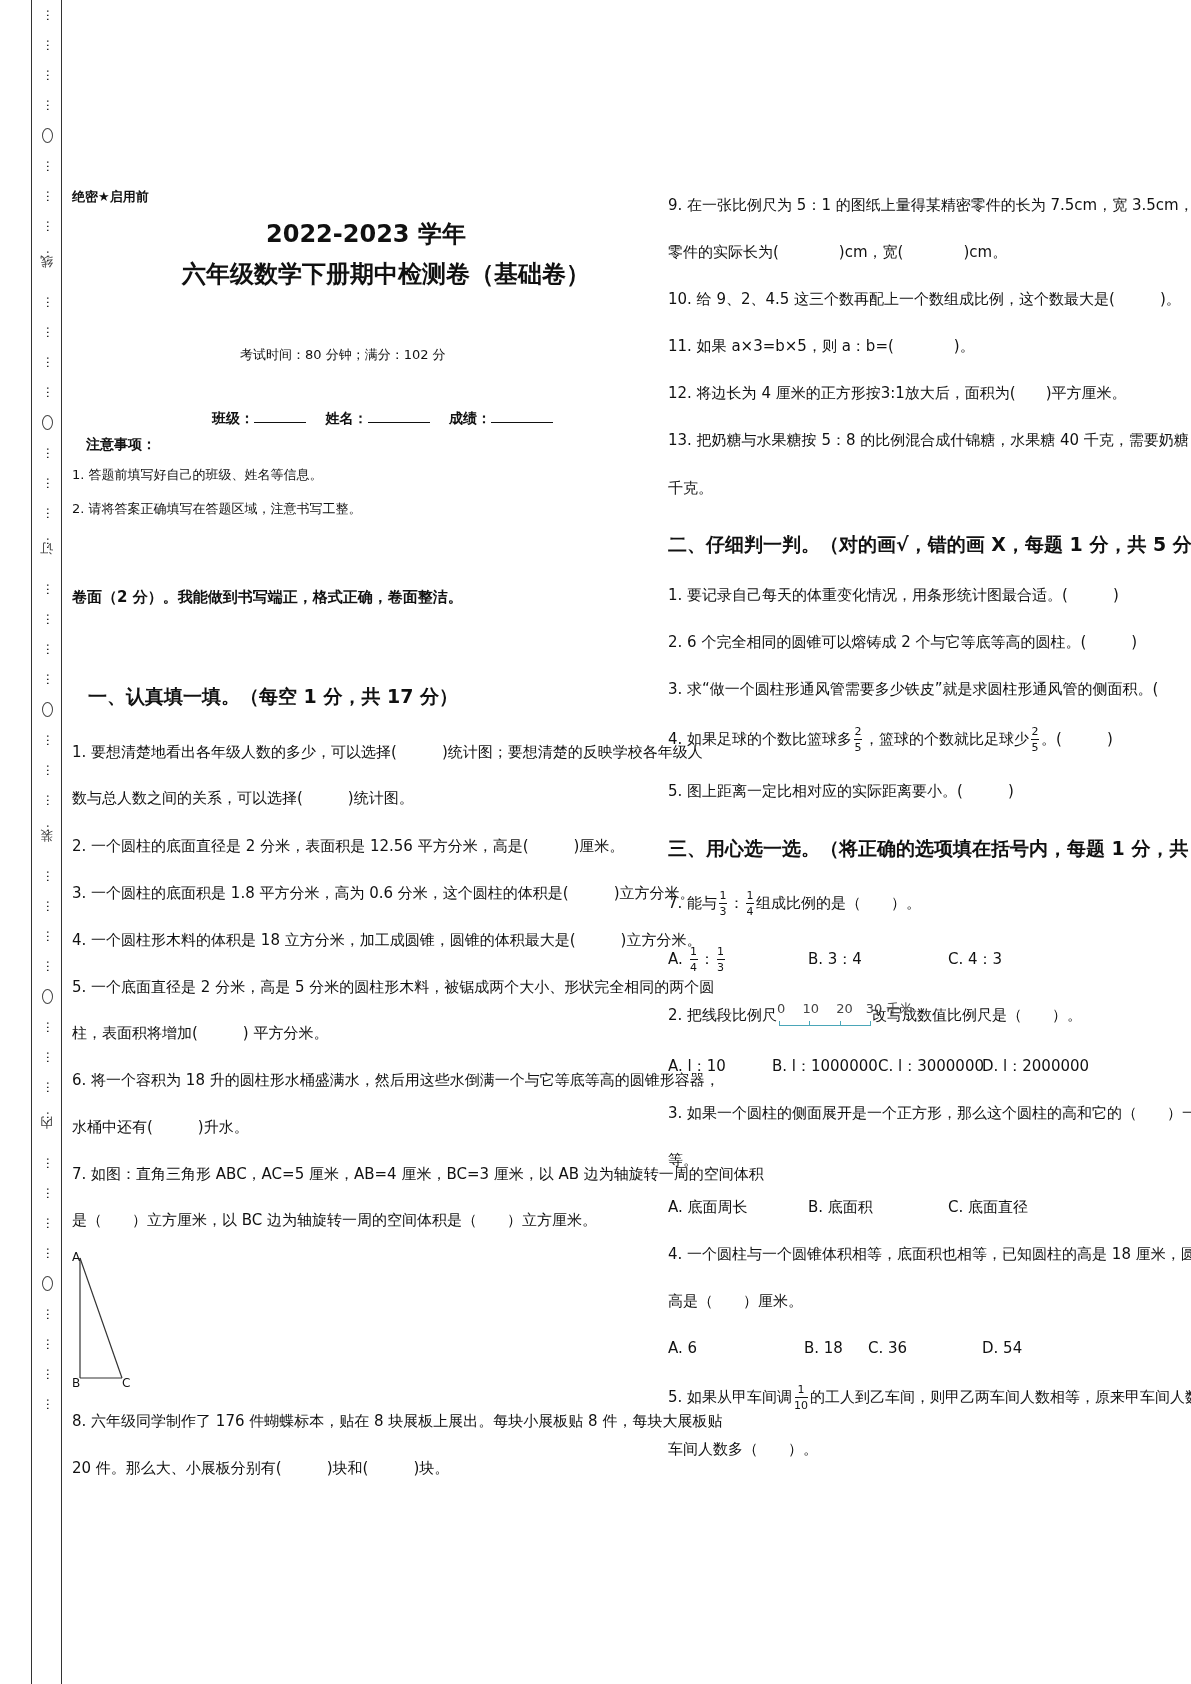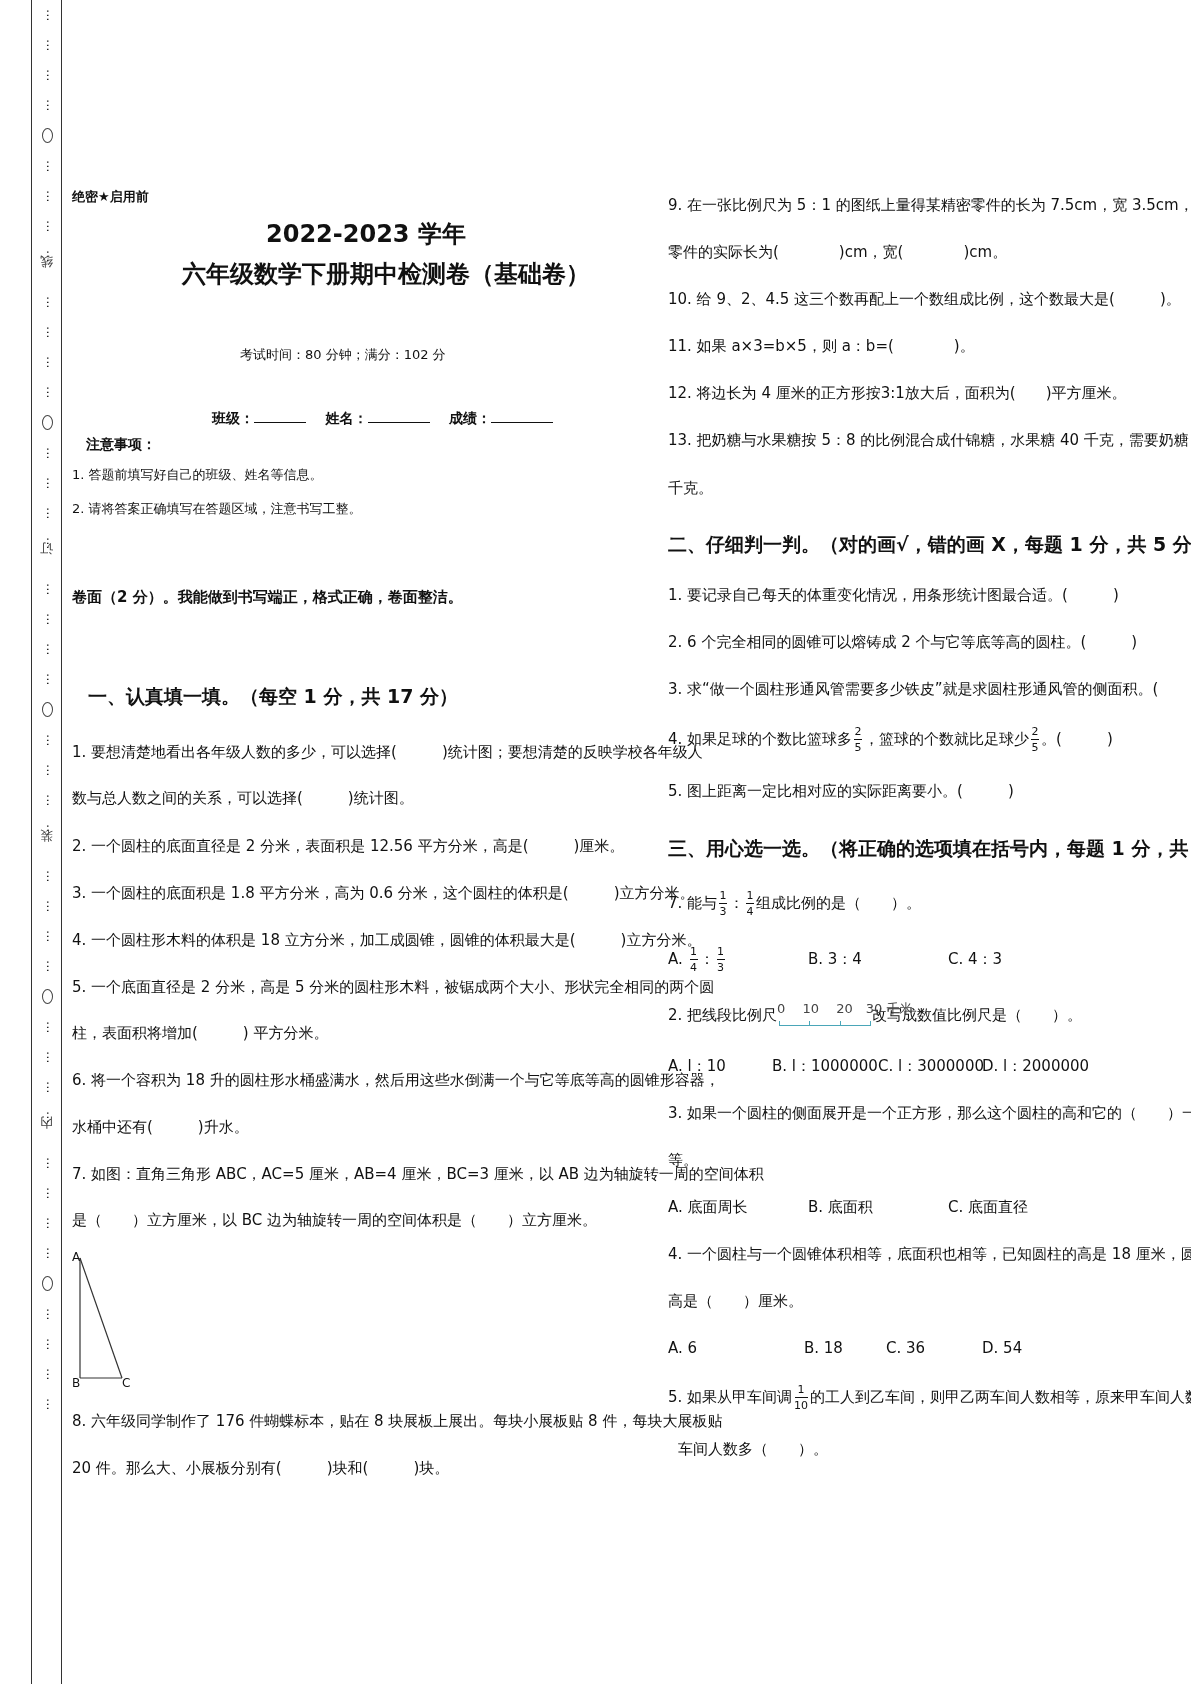--- a/index.html
+++ b/index.html
@@ -203,24 +203,24 @@
   <div class="txt" style="left:0;top:1104px;">3. 如果一个圆柱的侧面展开是一个正方形，那么这个圆柱的高和它的（　　）一定相</div>
   <div class="txt" style="left:0;top:1151px;">等。</div>
   <div class="txt" style="left:0;top:1198px;">A. 底面周长</div>
   <div class="txt" style="left:140px;top:1198px;">B. 底面积</div>
   <div class="txt" style="left:280px;top:1198px;">C. 底面直径</div>
 
   <div class="txt" style="left:0;top:1245px;">4. 一个圆柱与一个圆锥体积相等，底面积也相等，已知圆柱的高是 18 厘米，圆锥的</div>
   <div class="txt" style="left:0;top:1292px;">高是（　　）厘米。</div>
   <div class="txt" style="left:0;top:1339px;">A. 6</div>
   <div class="txt" style="left:100px;top:1339px;margin-left:36px;">B. 18</div>
-  <div class="txt" style="left:218px;top:1339px;">C. 36</div>
+  <div class="txt" style="left:200px;top:1339px;">C. 36</div>
   <div class="txt" style="left:314px;top:1339px;">D. 54</div>
 
   <div class="txt" style="left:0;top:1384px;">
     <span>5. 如果从甲车间调</span><span class="frac">
         <span>1</span>
         <span class="bar" style="width:13px;"></span>
         <span>10</span>
       </span><span>的工人到乙车间，则甲乙两车间人数相等，原来甲车间人数比乙</span>
   </div>
-  <div class="txt" style="left:10px;top:1440px;">车间人数多（　　）。</div>
+  <div class="txt" style="left:0;top:1440px;">车间人数多（　　）。</div>
 </div>
 
 </body></html>

